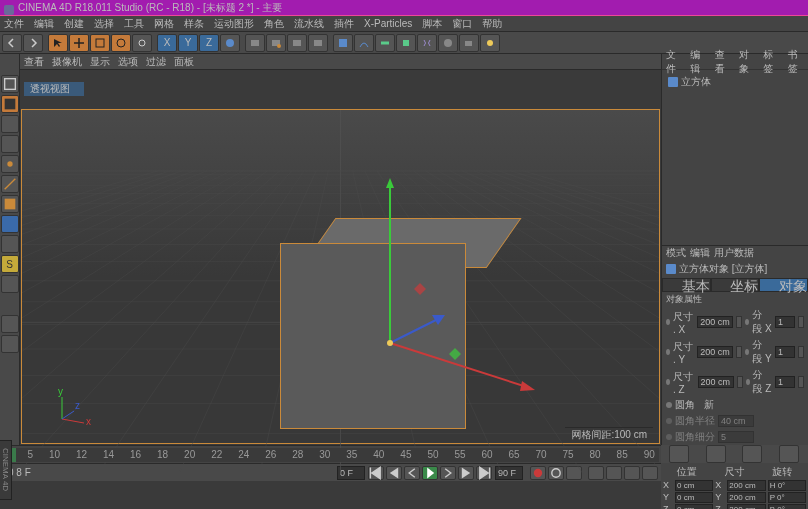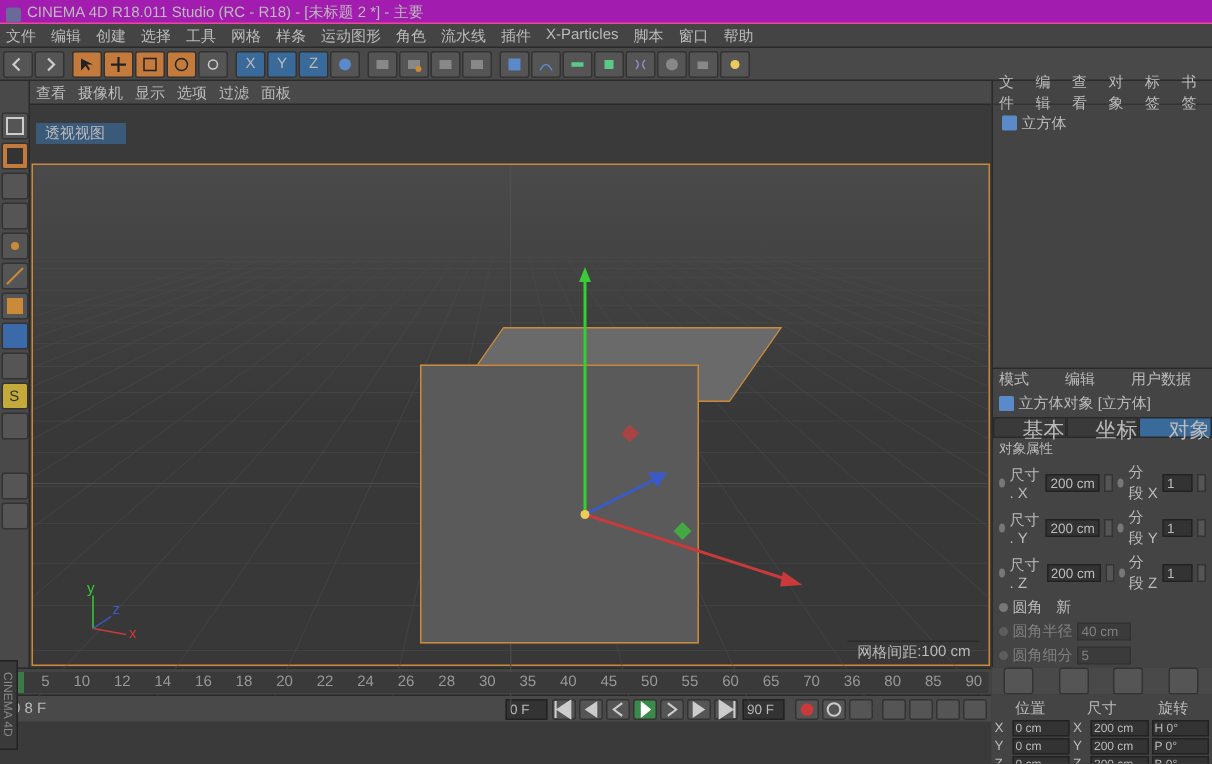--- a/index.html
+++ b/index.html
@@ -29,21 +29,21 @@
 .cube-top{width:186px;height:50px;transform:skewX(-35deg);top:-25px;left:38px;background:#6a6a6a}
 .cube-front{width:186px;height:186px;top:0;left:0}
 .vp-status{height:14px;background:#494949;border-top:1px solid #2a2a2a;display:flex;align-items:center;justify-content:flex-end;padding:0 6px}
 .right-panel{width:147px;background:#444;border-left:1px solid #2a2a2a;display:flex;flex-direction:column}
 .rp-top{flex:1;display:flex;flex-direction:column}
 .rp-menu{height:16px;display:flex;align-items:center;gap:8px;padding:0 4px;border-bottom:1px solid #333}
 .rp-tree{flex:1;padding:4px}
 .tree-item{display:flex;align-items:center;gap:3px;padding:1px 2px}
 .cube-icon{width:10px;height:10px;background:#5a8aca;border-radius:1px}
 .rp-attrs{border-top:1px solid #2a2a2a}
-.rp-amenu{height:14px;display:flex;align-items:center;gap:24px;padding:0 4px;font-size:9px}
+.rp-amenu{height:14px;display:flex;align-items:center;gap:4px;padding:0 4px;font-size:9px}
 .rp-aitem{padding:2px 4px;display:flex;align-items:center;gap:3px}
 .tabs{display:flex;height:14px}
 .tab{flex:1;background:#3a3a3a;text-align:right;line-height:14px;border:1px solid #2a2a2a;cursor:pointer;font-size:14px}
 .tab.active{background:#3a6a9a}
 .attr-row{display:flex;align-items:center;padding:1px 4px;gap:3px;font-size:9px}
 .attr-row input{width:36px;height:12px;background:#333;border:1px solid #222;color:#bbb;font-size:9px;padding:0 2px}
 .attr-row .sp{width:8px;height:12px;background:#555;border:1px solid #333}
 .dot{width:6px;height:6px;border-radius:50%;background:#777;display:inline-block}
 .timeline{height:18px;background:#444;border-top:1px solid #2a2a2a;display:flex;align-items:center}
 .tl-ruler{flex:1;height:14px;background:#3a3a3a;margin:0 2px;position:relative;display:flex;justify-content:space-between;padding:0 4px;align-items:center;font-size:8px}
@@ -447,21 +447,21 @@
         <span>28</span>
         <span>30</span>
         <span>35</span>
         <span>40</span>
         <span>45</span>
         <span>50</span>
         <span>55</span>
         <span>60</span>
         <span>65</span>
         <span>70</span>
-        <span>36</span>
+        <span>75</span>
         <span>80</span>
         <span>85</span>
         <span>90</span>
       </div>
   </div>
   <div class="right-nav" style="height:18px;display:flex;align-items:center;justify-content:space-around">
     <div class="tbtn"></div>
     <div class="tbtn"></div>
     <div class="tbtn"></div>
     <div class="tbtn"></div>

